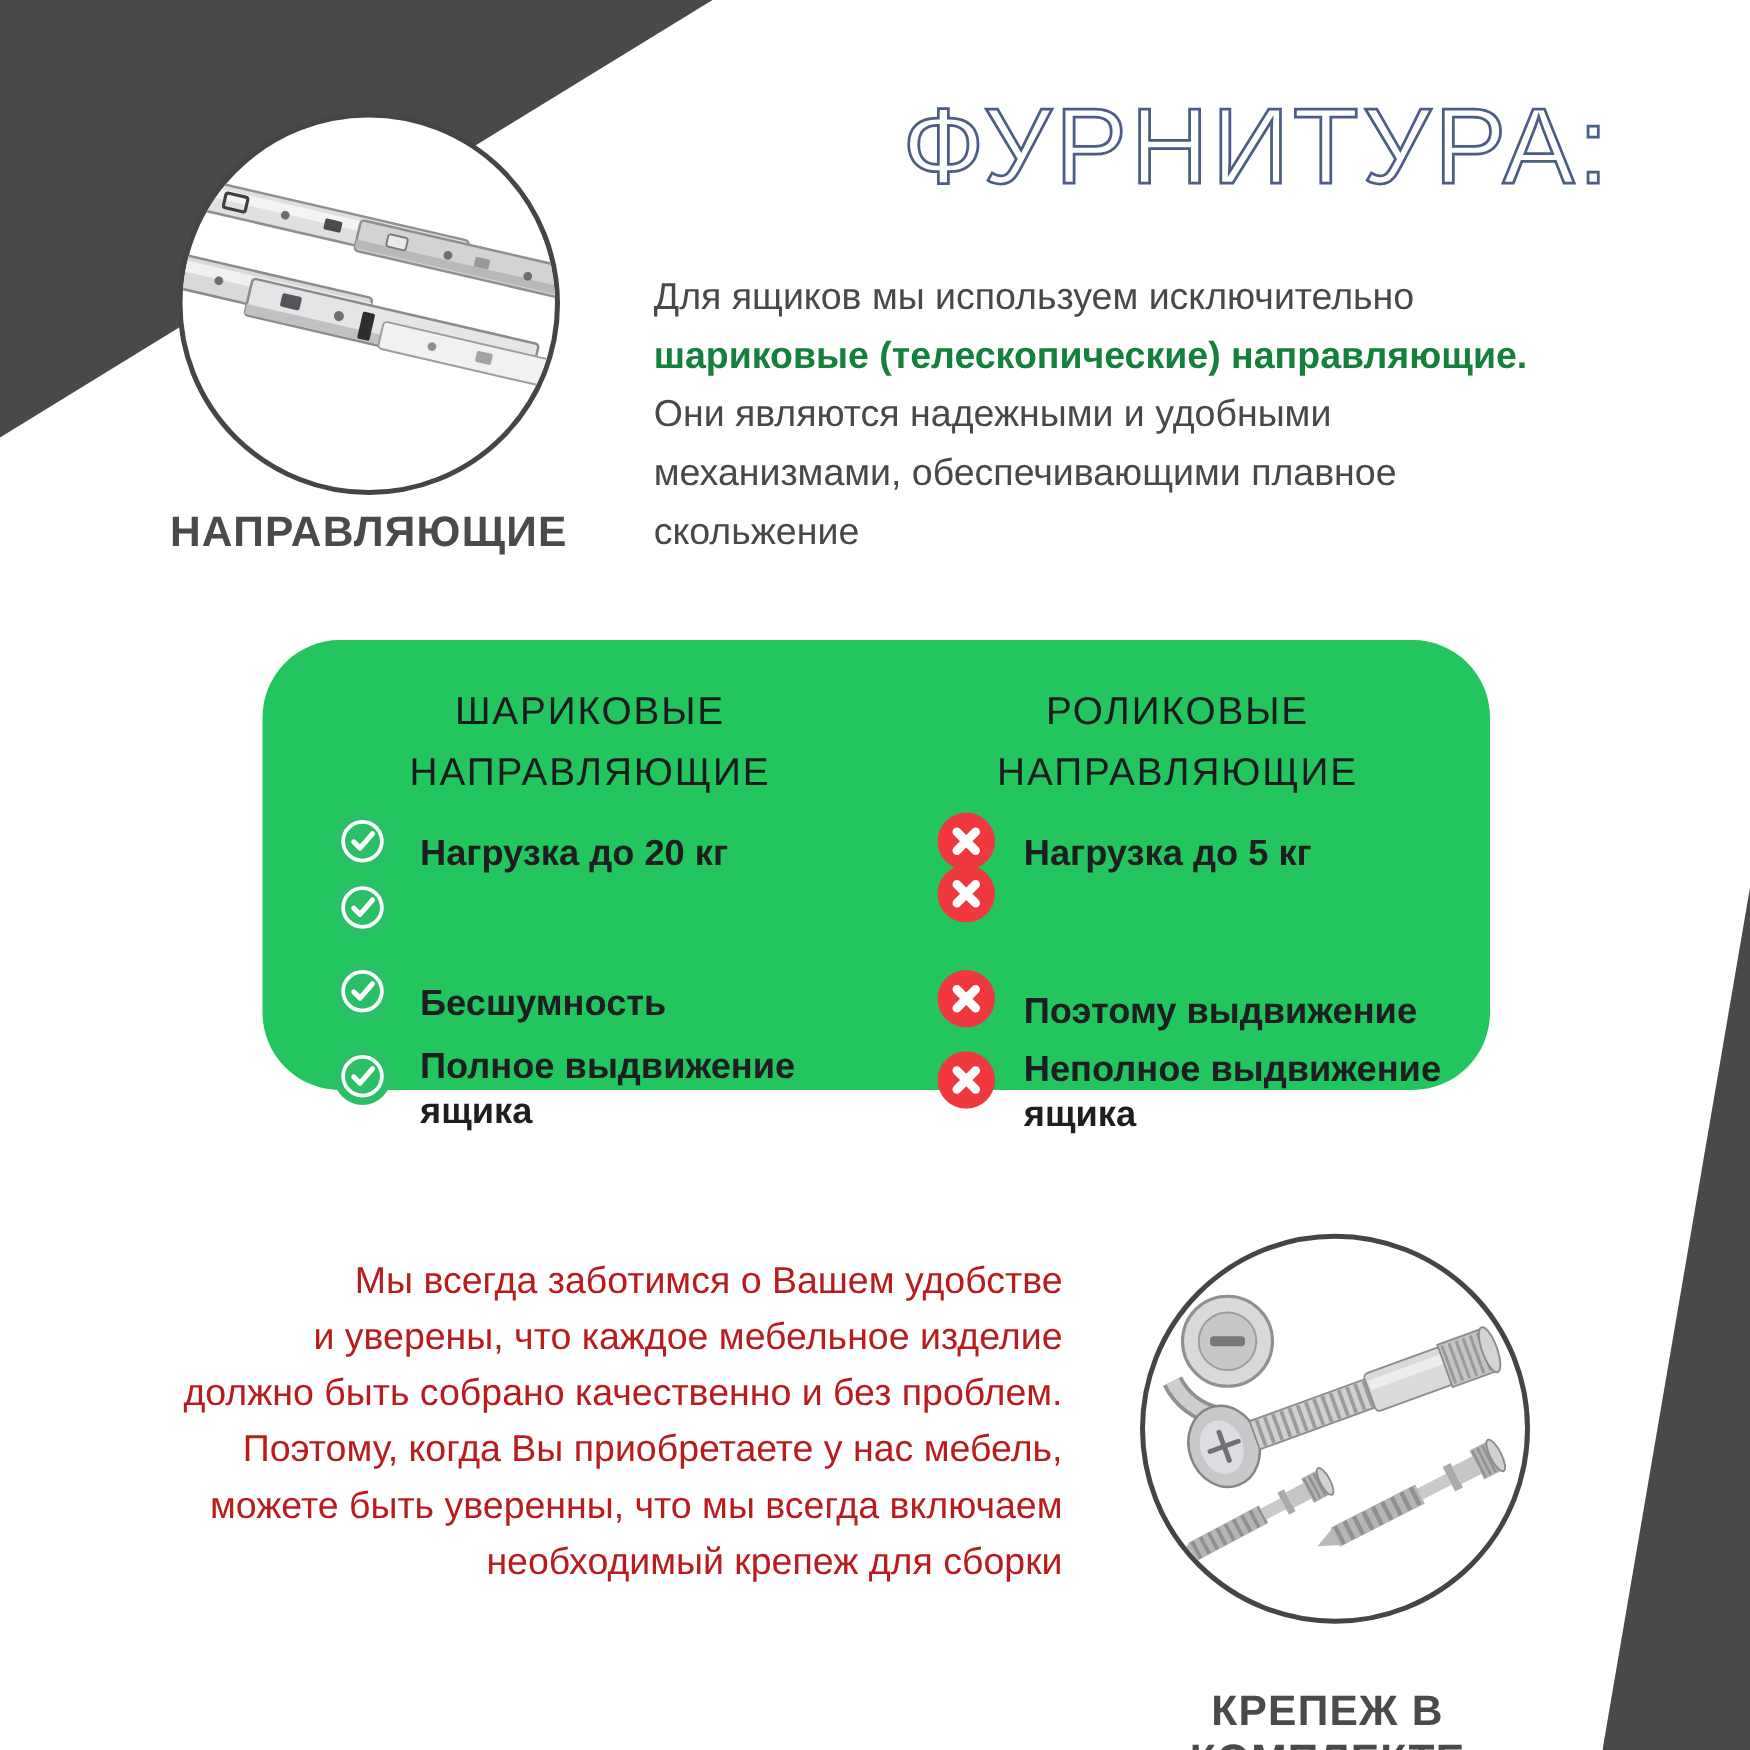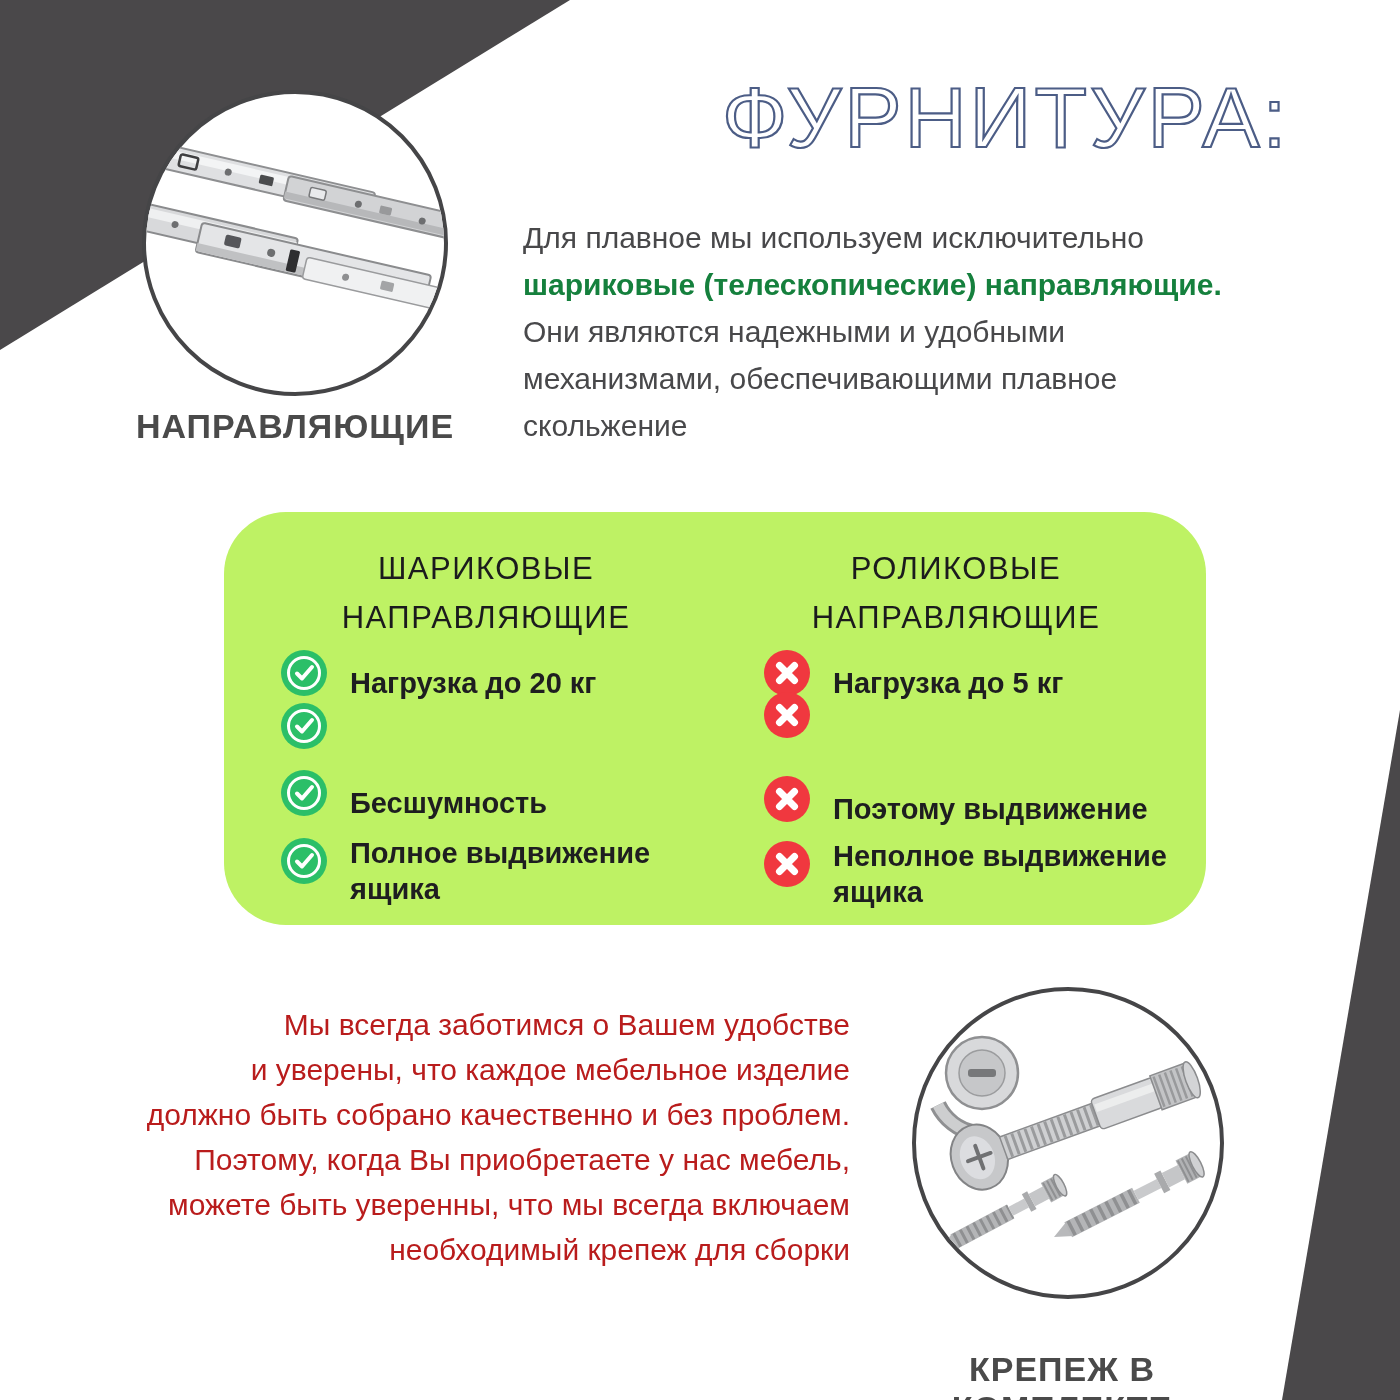--- a/index.html
+++ b/index.html
@@ -34,22 +34,22 @@
     color:transparent;-webkit-text-stroke:2.2px #4c5d86;
   }
   
   .intro-para{
     position:absolute;left:523px;top:214px;width:745px;
     font-size:30px;line-height:47px;color:#48484a;
   }
   .intro-para b{color:#15803d;}
   
   .compare-box{
-    position:absolute;left:224px;top:512px;width:982px;height:413px;
-    background:#bef264;border-radius:62px;
+    position:absolute;left:210px;top:512px;width:982px;height:360px;
+    background:#22c55e;border-radius:62px;
   }
   .col-header{
     position:absolute;top:32px;width:400px;text-align:center;
     font-size:31px;line-height:49px;color:#1b1b1d;letter-spacing:1.5px;
   }
   .col-header.left{left:62px;}
   .col-header.right{left:532px;}
   .row{position:absolute;display:flex;align-items:center;gap:23px;}
   .row .mark{flex:0 0 46px;}
   .row-text{
@@ -103,21 +103,21 @@
           <circle cx="210" cy="175" r="3.5" fill="#8e8f91"></circle>
           <rect x="246" y="170" width="13" height="9" rx="1.5" fill="#a3a4a6"></rect>
         </g>
       </g>
     </svg>
   </div>
   <div class="caption caption-slides">НАПРАВЛЯЮЩИЕ</div>
 
   <div class="main-title">ФУРНИТУРА:</div>
 
-  <div class="intro-para pre"><span>Для плавное мы  используем  исключительно</span>
+  <div class="intro-para pre"><span>Для ящиков мы  используем  исключительно</span>
 <b>шариковые (телескопические) направляющие.</b>
 <span class="pre">Они  являются надежными и удобными
 механизмами, обеспечивающими плавное
 скольжение</span></div>
 
   <div class="compare-box">
     <div class="col-header left pre">ШАРИКОВЫЕ
 НАПРАВЛЯЮЩИЕ</div>
     <div class="col-header right pre">РОЛИКОВЫЕ
 НАПРАВЛЯЮЩИЕ</div>

